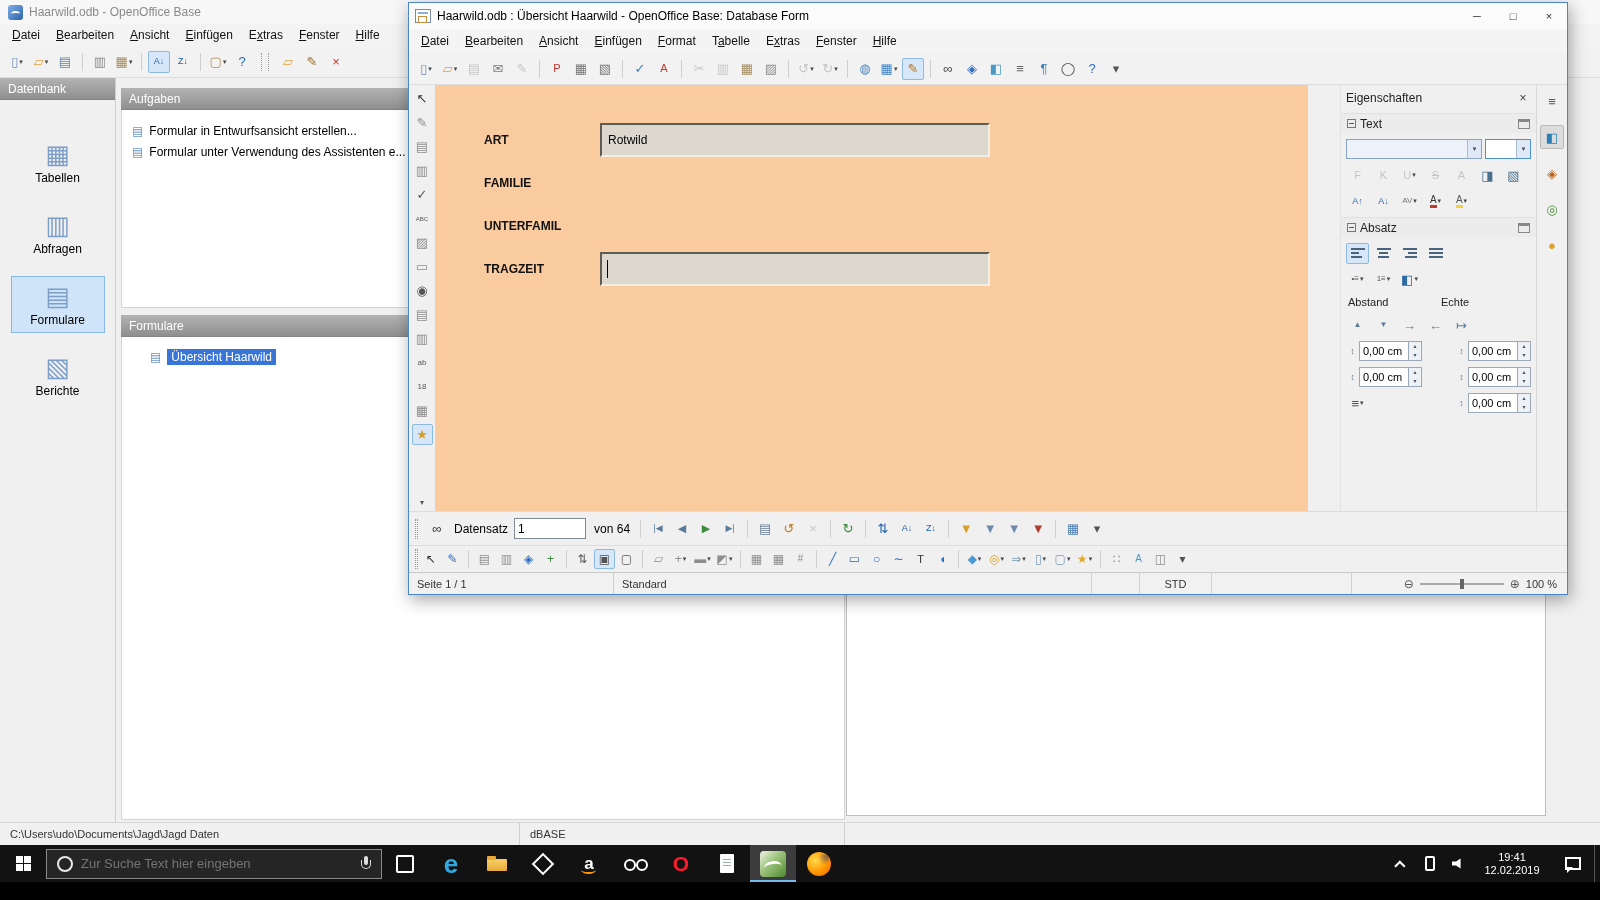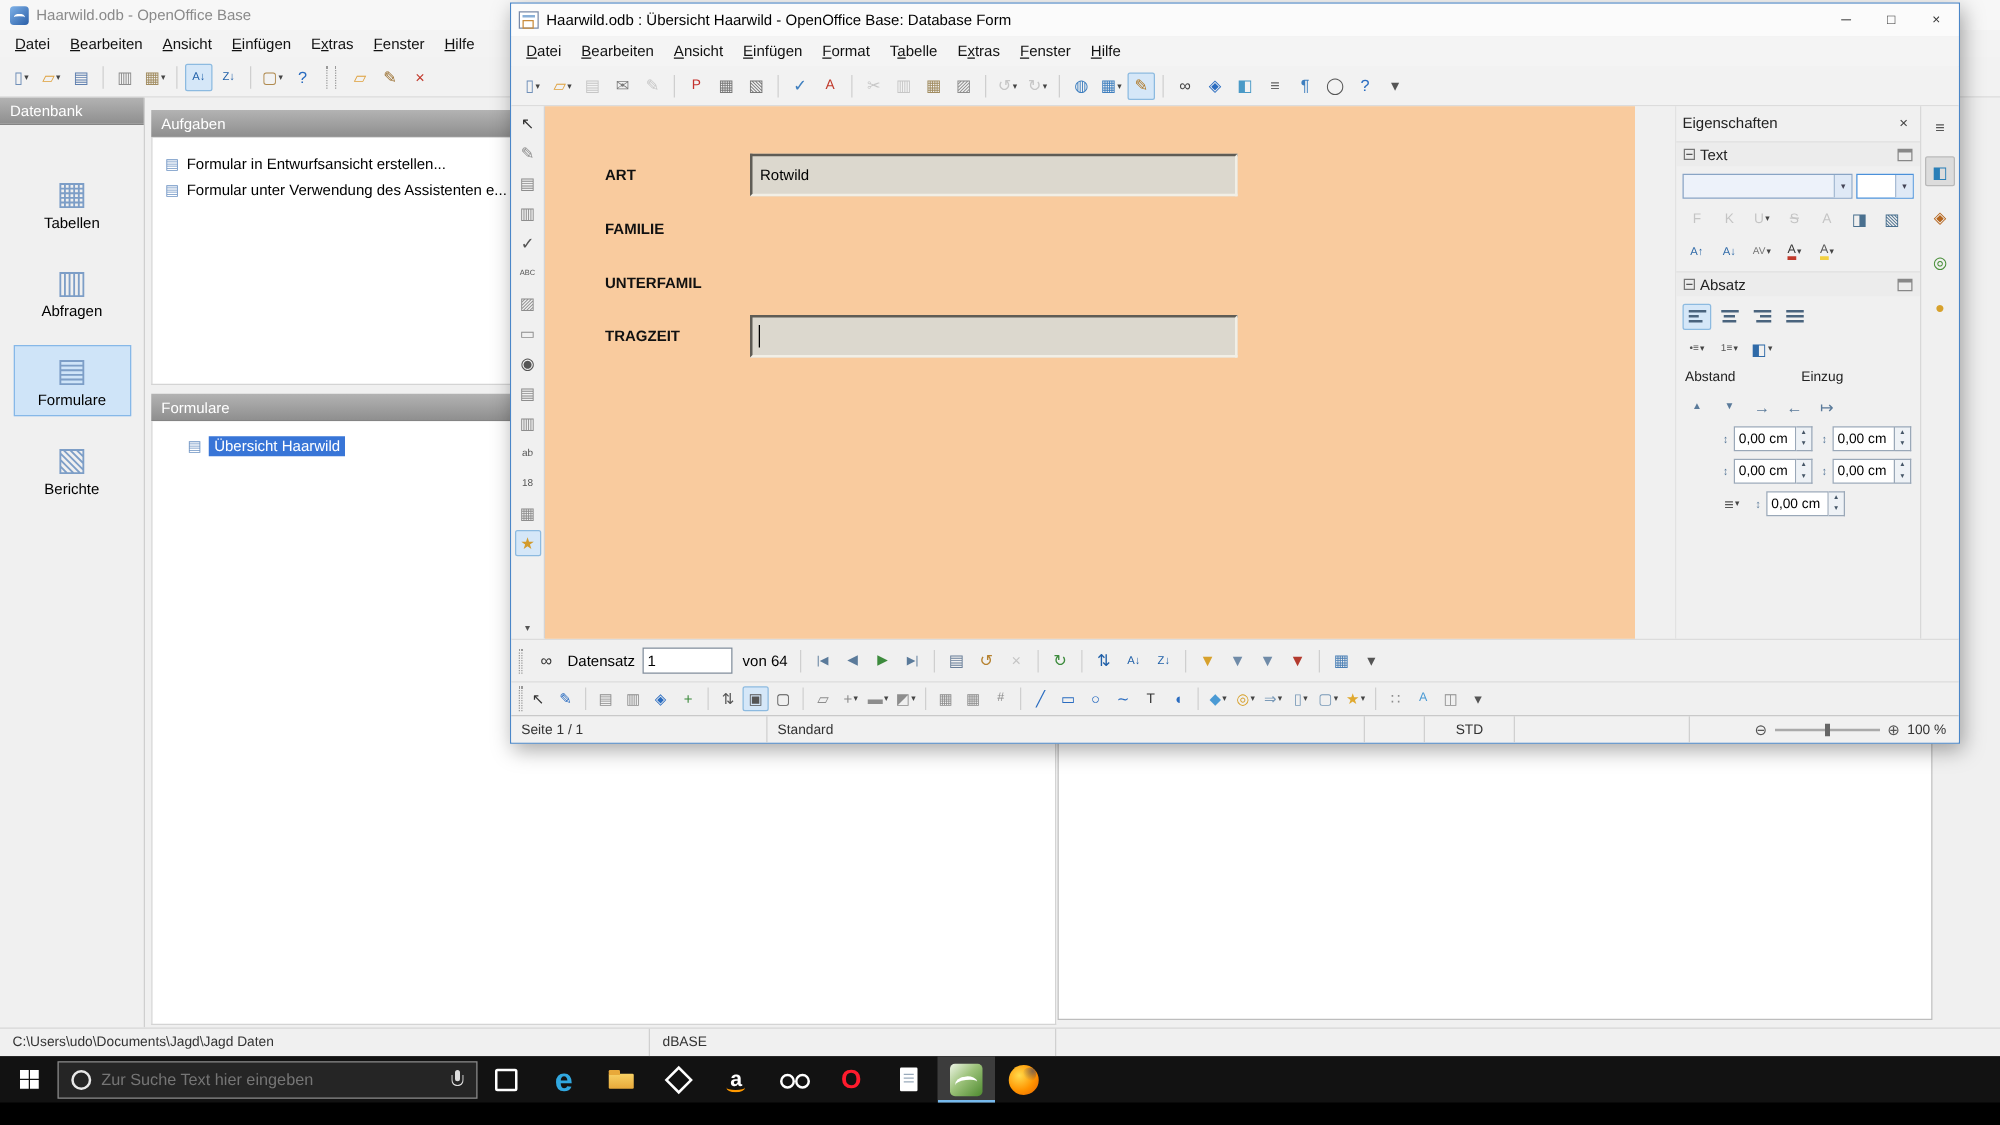--- a/index.html
+++ b/index.html
@@ -103,21 +103,21 @@
   .prow.labels{justify-content:flex-start;font-size:11px;color:#222;min-height:18px;padding:0 2px;}
   .plab1{width:90px;}
   .spin{display:flex;align-items:center;height:20px;}
   .sico{width:13px;font-size:9px;color:#5a7a9a;text-align:center;flex:none;}
   .sico::before{content:"↕";}
   .sval{width:50px;height:20px;border:1px solid #9aa8b8;background:#fff;font-size:11px;display:flex;align-items:center;padding-left:3px;white-space:nowrap;}
   .sbtns{width:13px;height:20px;border:1px solid #9aa8b8;border-left:none;display:flex;flex-direction:column;background:#eef2f6;}
   .sbtns i{flex:1;font-style:normal;font-size:6px;line-height:9px;text-align:center;color:#456;}
   .sbtns i.up::before{content:"▴";}
   .sbtns i.dn::before{content:"▾";}
-  .prow.spins,.prow.lastrow{margin-left:28px;}
+  .prow.spins,.prow.lastrow{justify-content:space-between;}
   .tabstrip{width:31px;flex:none;border-left:1px solid #d8d8d8;background:#f0f0f0;display:flex;flex-direction:column;align-items:center;padding-top:4px;gap:12px;}
   .tabstrip .icon{width:24px;height:24px;}
   .tabstrip .icon.sel{background:#dcdcdc;border-color:#b9b9b9;}
   .recordbar{height:34px;flex:none;border-top:1px solid #dcdcdc;display:flex;align-items:center;padding-left:6px;gap:6px;background:#f0f0f0;font-size:12px;}
   .grip{width:3px;height:20px;border-left:1px dotted #999;border-right:1px dotted #999;margin-right:2px;flex:none;}
   .rsolo,.ricons{display:flex;align-items:center;gap:2px;}
   .rinput{width:72px;height:21px;border:1px solid #7f8b99;background:#fff;font-size:12px;padding:0 3px;font-family:inherit;outline:none;}
   .rof{margin-left:2px;}
   .designbar{height:27px;flex:none;border-top:1px solid #dcdcdc;display:flex;align-items:center;padding-left:6px;background:#f0f0f0;}
   .dicons{display:flex;align-items:center;gap:1px;}
@@ -592,21 +592,21 @@
             <span class="g" style="color: rgb(85, 85, 85); font-size: 8px;">1≡</span>
             <span class="dd">▾</span>
           </span>
           <span class="icon">
             <span class="g" style="color: rgb(47, 106, 168);">◧</span>
             <span class="dd">▾</span>
           </span>
         </div>
       <div class="prow labels">
         <span class="plab1">Abstand</span>
-        <span>Einzug</span>
+        <span>Echte</span>
       </div>
       <div class="prow">
           <span class="icon">
             <span class="g" style="color: rgb(90, 122, 154); font-size: 8px;">▲</span>
           </span>
           <span class="icon">
             <span class="g" style="color: rgb(90, 122, 154); font-size: 8px;">▼</span>
           </span>
           <span class="icon">
             <span class="g" style="color: rgb(90, 122, 154);">→</span>
@@ -934,13 +934,32 @@
       <div class="tb-app">
         <div class="ticon ticon-doc"></div>
       </div>
       <div class="tb-app active">
         <div class="ticon ticon-openoffice"></div>
       </div>
       <div class="tb-app">
         <div class="ticon ticon-firefox"></div>
       </div>
     </div>
+  <div class="tb-tray">
+    <span class="tray-ico">
+        <span class="chev"></span>
+      </span>
+    <span class="tray-ico">
+        <span class="phone"></span>
+      </span>
+    <span class="tray-ico">
+        <span class="spk"></span>
+      </span>
+    <span class="tb-clock">
+      <span>19:41</span>
+      <span>12.02.2019</span>
+    </span>
+    <span class="tray-action">
+        <span class="action"></span>
+      </span>
+    <span class="show-desktop"></span>
+  </div>
 </div>
 
 </body></html>

